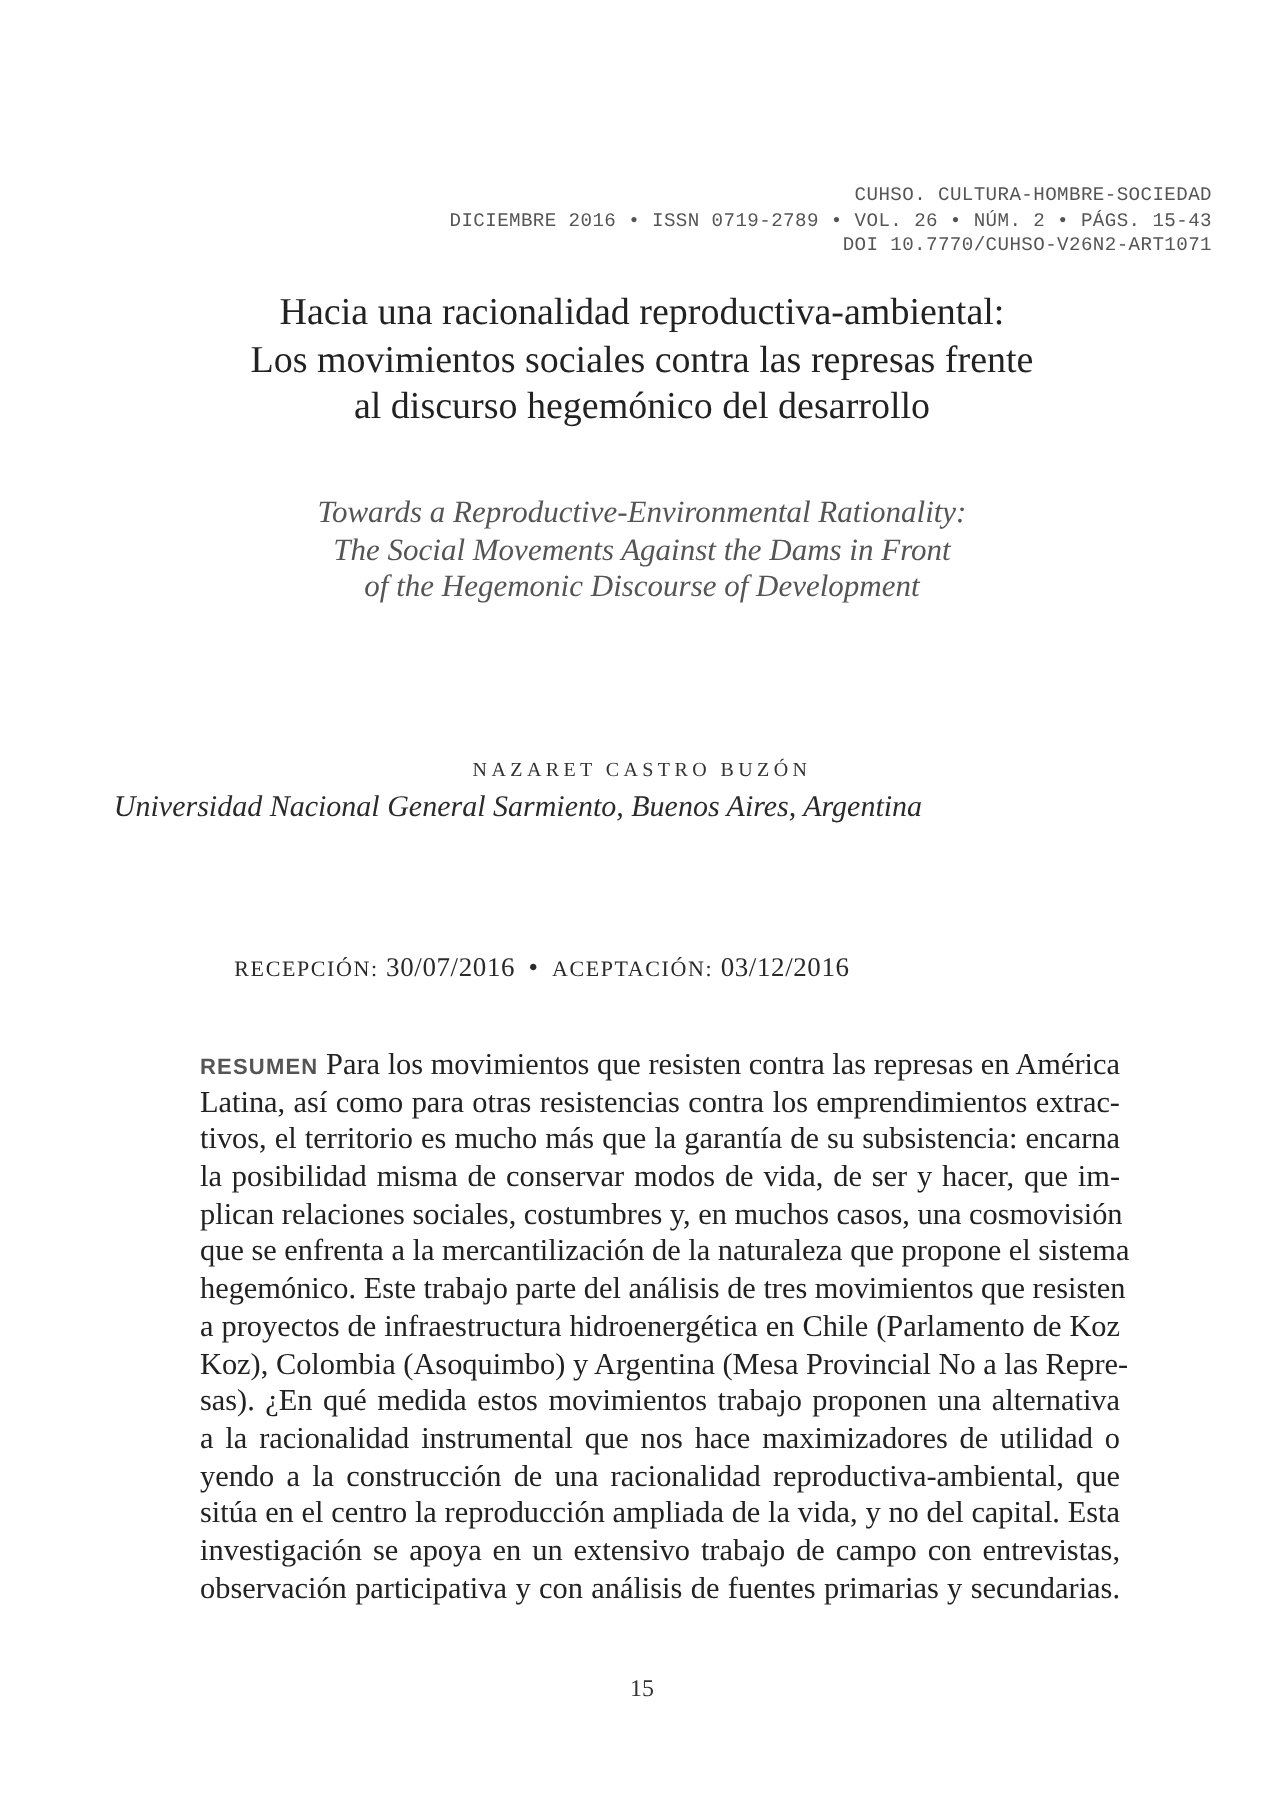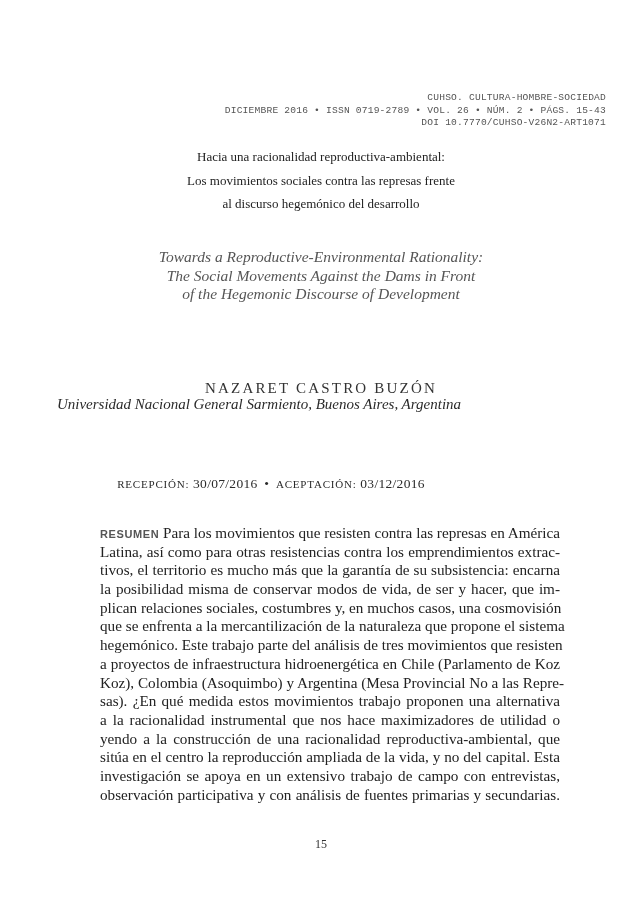--- a/index.html
+++ b/index.html
@@ -28,21 +28,21 @@
       margin-top: 48px;
     }
     .journal-header div { white-space: nowrap; }
 
     .title-es {
       position: absolute;
       left: 0;
       width: 642px;
       top: 145px;
       text-align: center;
-      font-size: 13px;
+      font-size: 19px;
       line-height: 23.5px;
       color: #222222;
     }
     .title-es div { white-space: nowrap; }
 
     .title-en {
       position: absolute;
       left: 0;
       width: 642px;
       top: 248px;
@@ -53,21 +53,21 @@
       color: #555555;
     }
     .title-en div { white-space: nowrap; }
 
     .author {
       position: absolute;
       left: 0;
       width: 642px;
       top: 380px;
       text-align: center;
-      font-size: 15px;
+      font-size: 10px;
       letter-spacing: 2.2px;
       color: #333333;
       text-transform: uppercase;
       font-variant: small-caps;
     }
     .affiliation {
       position: absolute;
       left: 0;
       width: 518px;
       top: 396px;

